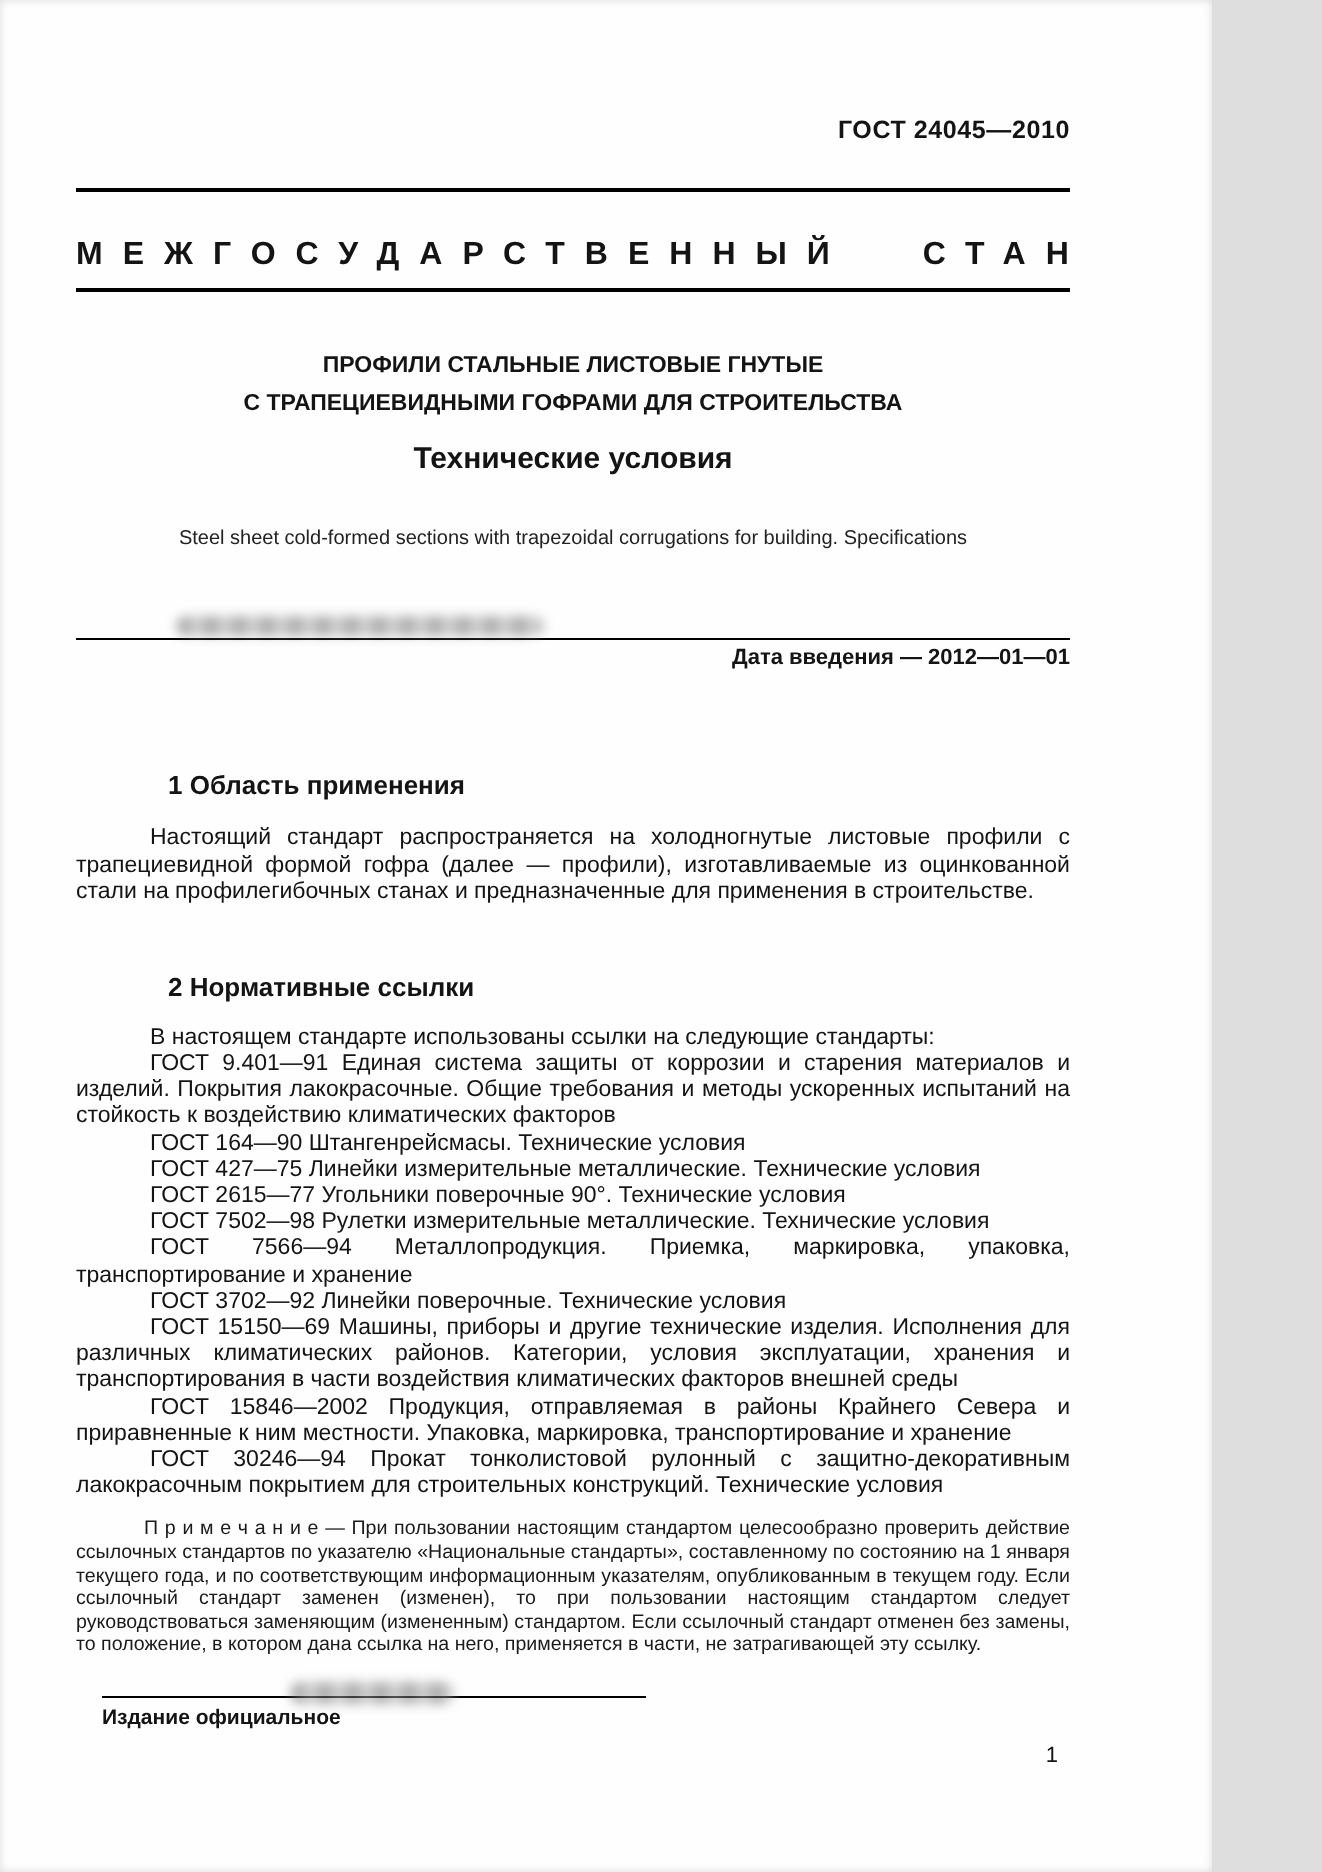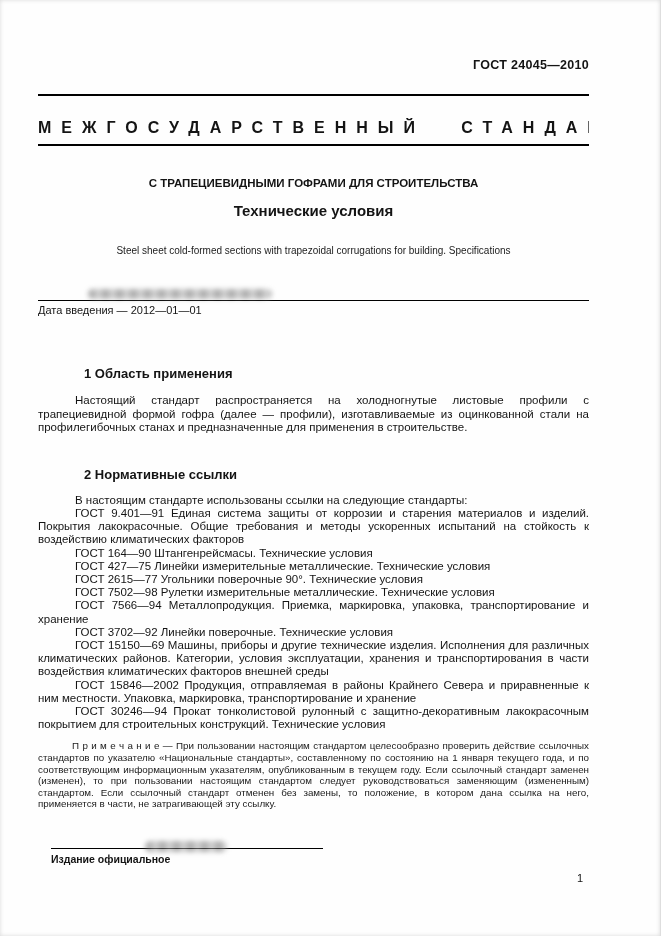--- a/index.html
+++ b/index.html
@@ -1,32 +1,32 @@
 <!DOCTYPE html>
 <html><head>
 <meta charset="utf-8">
 <style>
   html,body{margin:0;padding:0;background:#dedede;}
   .page{
-    width:660px;height:936px;background:#fefefe;position:relative;
+    width:606px;height:936px;background:#fefefe;position:relative;
     font-family:"Liberation Sans",sans-serif;color:#141414;
     box-sizing:border-box;padding:58px 71px 0 38px;overflow:hidden;
     box-shadow:inset 0 0 4px rgba(0,0,0,.15);
   }
   .doc-code{text-align:right;font-weight:bold;font-size:12.5px;letter-spacing:.3px;}
   .banner{
     margin-top:22px;border-top:2.5px solid #000;border-bottom:2.5px solid #000;
     padding:23px 0 7px;font-weight:bold;font-size:16px;
     letter-spacing:10px;word-spacing:22px;text-align:center;white-space:nowrap;overflow:hidden;
   }
   .title{margin-top:28px;text-align:center;font-weight:bold;font-size:11.5px;line-height:19px;}
   .subtitle{margin-top:9px;text-align:center;font-weight:bold;font-size:15px;}
   .english{margin-top:26px;text-align:center;font-size:10px;color:#222;}
   .rule-row{margin-top:44px;border-top:1.5px solid #000;position:relative;}
-  .date{margin-top:3px;font-weight:normal;font-size:11px;}
+  .date{margin-top:3px;text-align:right;font-weight:bold;font-size:11px;}
   .h-section{margin-top:50px;font-size:13px;font-weight:bold;padding-left:46px;}
   .h-section.second{margin-top:32px;}
   .para{margin:13px 0 0;font-size:11.5px;line-height:13.6px;text-align:justify;text-indent:37px;}
   .refs{margin-top:12px;}
   .refs p{margin:0;font-size:11.5px;line-height:13.2px;text-align:justify;text-indent:37px;}
   .note{margin:9px 0 0;font-size:9.8px;line-height:11.6px;text-align:justify;text-indent:34px;color:#1a1a1a;}
   .footer{position:absolute;left:51px;right:71px;top:848px;height:60px;}
   .footer-rule{width:272px;border-top:1.3px solid #000;}
   .official{margin-top:4px;font-weight:bold;font-size:10.5px;}
   .page-num{position:absolute;right:6px;top:24px;font-size:11px;}
@@ -41,40 +41,41 @@
 </head>
 <body>
 
 <div class="page">
 
   <div class="doc-code">ГОСТ 24045—2010</div>
 
   <div class="banner">МЕЖГОСУДАРСТВЕННЫЙ СТАНДАРТ</div>
 
   <div class="title">
+    <div>ПРОФИЛИ СТАЛЬНЫЕ ЛИСТОВЫЕ ГНУТЫЕ</div>
     <div>С ТРАПЕЦИЕВИДНЫМИ ГОФРАМИ ДЛЯ СТРОИТЕЛЬСТВА</div>
   </div>
 
   <div class="subtitle">Технические условия</div>
 
   <div class="english">Steel sheet cold-formed sections with trapezoidal corrugations for building. Specifications</div>
 
   <div class="rule-row">
     <div class="blur-mark m1"></div>
   </div>
 
   <div class="date">Дата введения — 2012—01—01</div>
 
   <div class="h-section">1 Область применения</div>
   <p class="para">Настоящий стандарт распространяется на холодногнутые листовые профили с трапециевидной формой гофра (далее — профили), изготавливаемые из оцинкованной стали на профилегибочных станах и предназначенные для применения в строительстве.</p>
 
   <div class="h-section second">2 Нормативные ссылки</div>
 
   <div class="refs">
-    <p>В настоящим стандарте использованы ссылки на следующие стандарты:</p>
+    <p>В настоящем стандарте использованы ссылки на следующие стандарты:</p>
     <p>ГОСТ 9.401—91 Единая система защиты от коррозии и старения материалов и изделий. Покрытия лакокрасочные. Общие требования и методы ускоренных испытаний на стойкость к воздействию климатических факторов</p>
     <p>ГОСТ 164—90 Штангенрейсмасы. Технические условия</p>
     <p>ГОСТ 427—75 Линейки измерительные металлические. Технические условия</p>
     <p>ГОСТ 2615—77 Угольники поверочные 90°. Технические условия</p>
     <p>ГОСТ 7502—98 Рулетки измерительные металлические. Технические условия</p>
     <p>ГОСТ 7566—94 Металлопродукция. Приемка, маркировка, упаковка, транспортирование и хранение</p>
     <p>ГОСТ 3702—92 Линейки поверочные. Технические условия</p>
     <p>ГОСТ 15150—69 Машины, приборы и другие технические изделия. Исполнения для различных климатических районов. Категории, условия эксплуатации, хранения и транспортирования в части воздействия климатических факторов внешней среды</p>
     <p>ГОСТ 15846—2002 Продукция, отправляемая в районы Крайнего Севера и приравненные к ним местности. Упаковка, маркировка, транспортирование и хранение</p>
     <p>ГОСТ 30246—94 Прокат тонколистовой рулонный с защитно-декоративным лакокрасочным покрытием для строительных конструкций. Технические условия</p>

